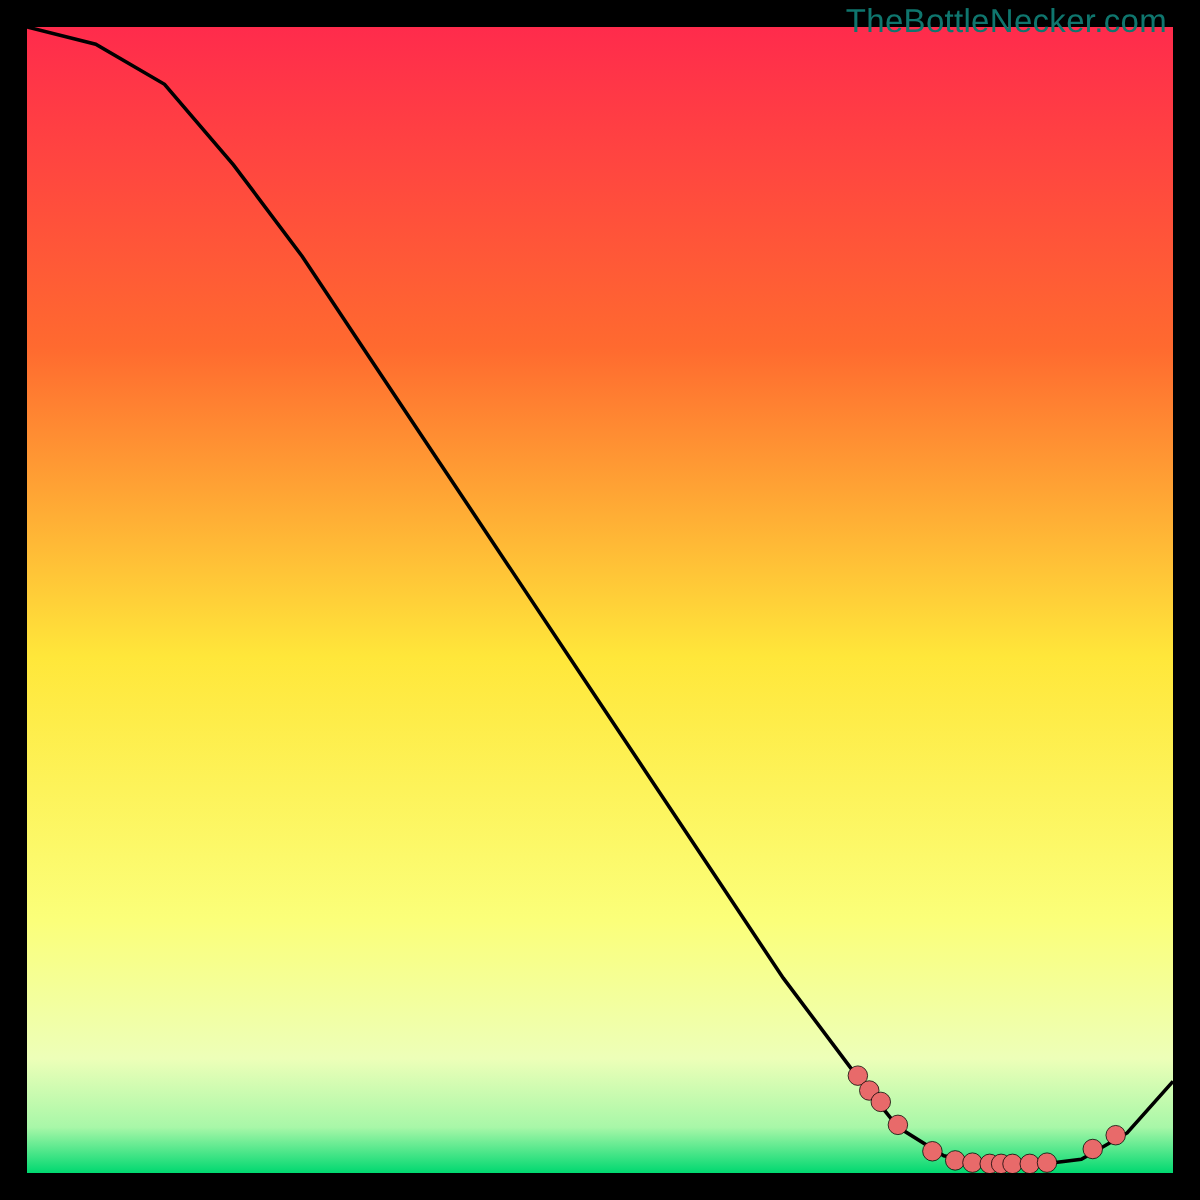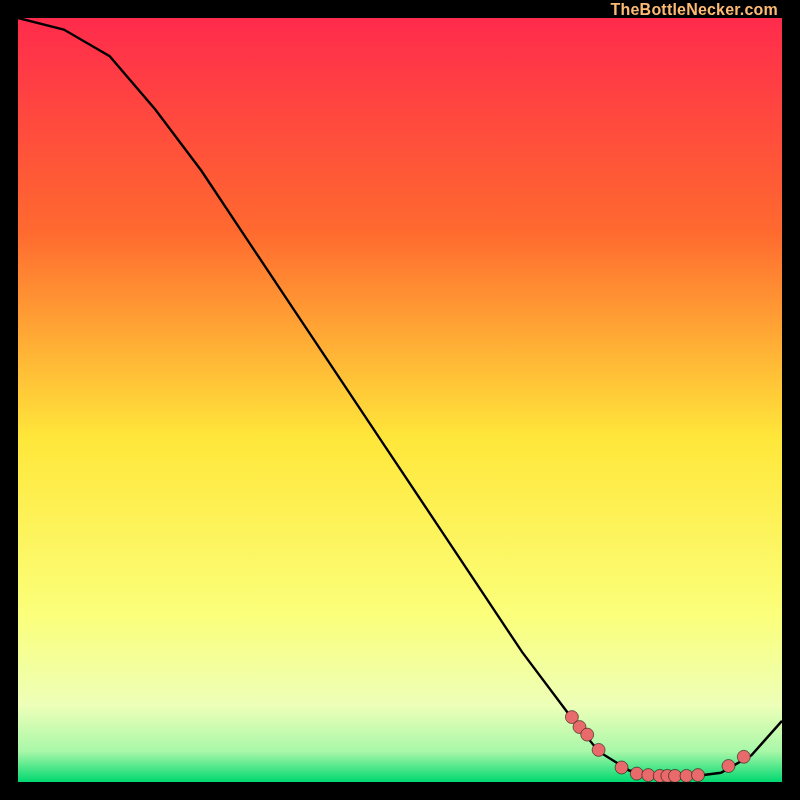--- a/index.html
+++ b/index.html
@@ -23,23 +23,23 @@
     position: absolute;
     left: 0;
     top: 0;
     width: 764px;
     height: 764px;
   }
   .watermark {
     position: absolute;
     top: 1px;
     right: 22px;
-    color: #fdba74;
-    font-size: 16px;
-    font-weight: 700;
+    color: #0f766e;
+    font-size: 22px;
+    font-weight: 400;
     letter-spacing: 0.2px;
     user-select: none;
   }
 </style>
 </head>
 <body>
 
 <div class="frame">
   <svg class="plot" viewBox="0 0 764 764" preserveAspectRatio="none">
     <defs>

